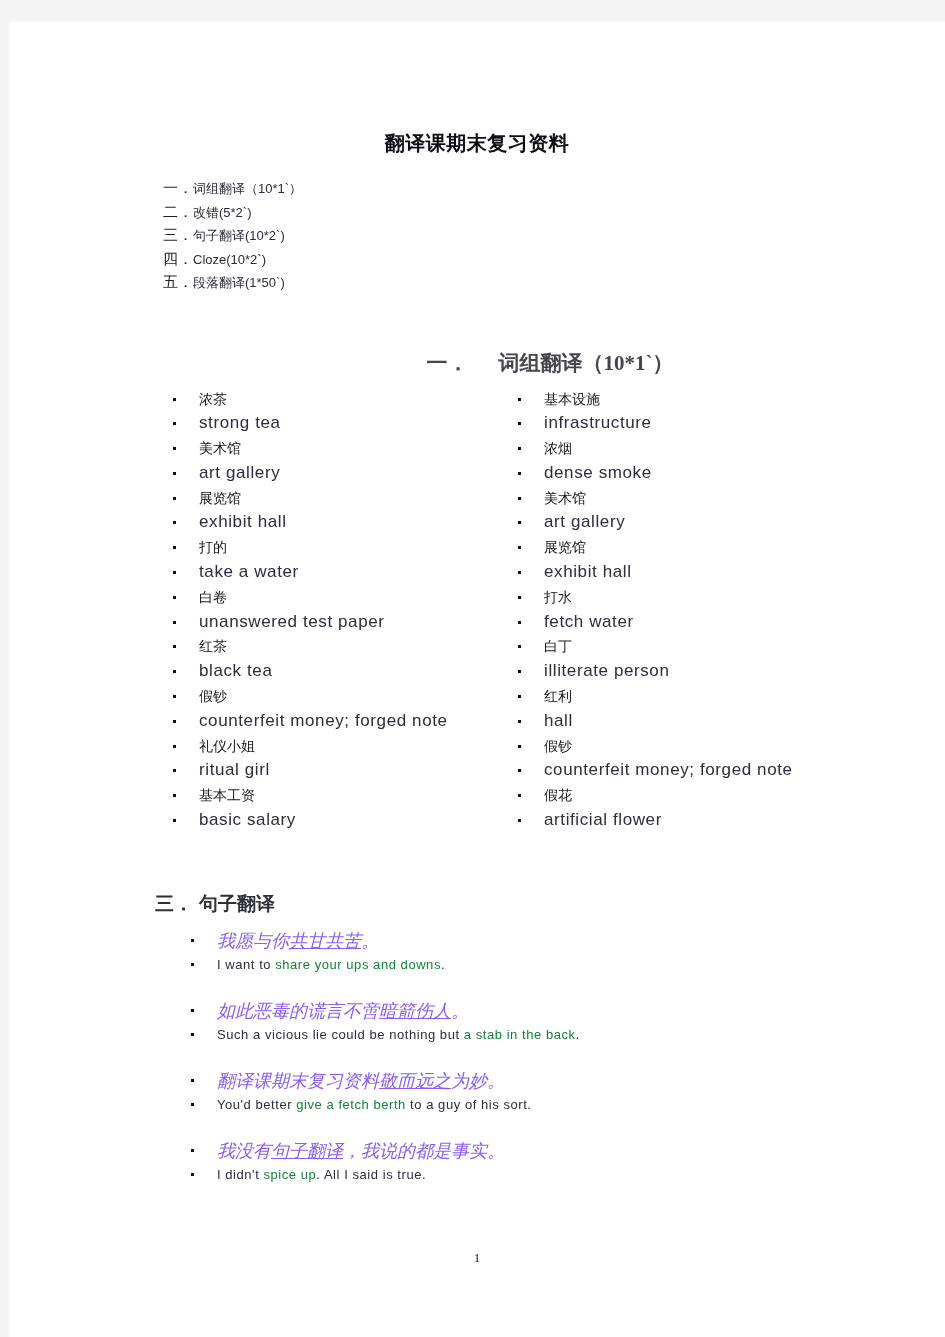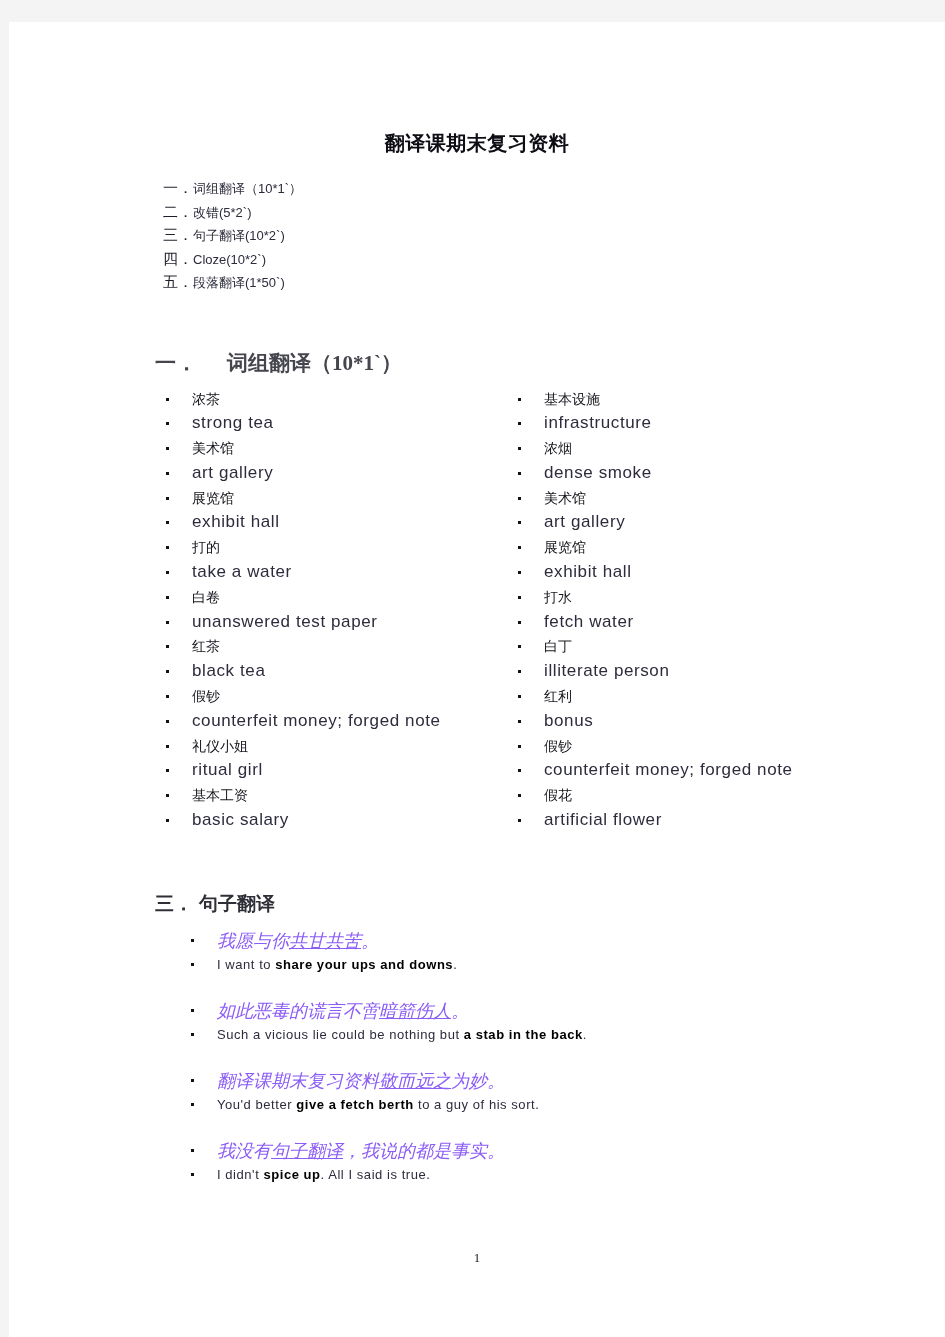--- a/index.html
+++ b/index.html
@@ -69,20 +69,21 @@
     font-weight: bold;
     color: #3f3f46;
     margin: 0;
     white-space: nowrap;
   }
   .sec-heading-1 {
     font-size: 21px;
     padding-left: 146px;
     padding-top: 42px;
     color: #45454d;
+    text-align: center;
   }
   .sec-heading-1 .sec-num { margin-right: 30px; }
   .sec-heading-3 {
     font-size: 19px;
     padding-left: 146px;
     padding-top: 64px;
     color: #2f2f38;
   }
   .sec-heading-3 .sec-num { margin-right: 6px; }
 
@@ -92,21 +93,21 @@
     margin-top: 10px;
     height: 440px;
   }
   .vocab-col {
     position: absolute;
     top: 0;
     margin: 0;
     padding: 0;
     list-style: none;
   }
-  .vocab-col.left  { left: 149px; }
+  .vocab-col.left  { left: 156px; }
   .vocab-col.right { left: 501px; }
 
   .vocab-col li {
     position: relative;
     padding-left: 34px;
     height: 24.8px;
     line-height: 24.8px;
     white-space: nowrap;
   }
   .vocab-col li::before {
@@ -164,22 +165,22 @@
     line-height: 24px;
     letter-spacing: 0.55px;
   }
   .sentences li.gap {
     height: 22px;
   }
   .sentences li.gap::before { display: none; }
 
   .u { text-decoration: underline; }
   .hl {
-    color: #000000;
-    font-weight: bold;
+    color: #15803d;
+    font-weight: normal;
     text-align: right;
   }
 
   
   .page-number {
     position: absolute;
     left: 0;
     right: 0;
     top: 1228px;
     text-align: center;
@@ -235,21 +236,21 @@
         <li class="en">dense smoke</li>
         <li class="zh">美术馆</li>
         <li class="en">art gallery</li>
         <li class="zh">展览馆</li>
         <li class="en">exhibit hall</li>
         <li class="zh">打水</li>
         <li class="en">fetch water</li>
         <li class="zh">白丁</li>
         <li class="en">illiterate person</li>
         <li class="zh">红利</li>
-        <li class="en">bonus</li>
+        <li class="en">hall</li>
         <li class="zh">假钞</li>
         <li class="en">counterfeit money; forged note</li>
         <li class="zh">假花</li>
         <li class="en">artificial flower</li>
       </ul>
   </div>
 
   <h2 class="sec-heading sec-heading-3">
     <span class="sec-num">三．</span><span class="sec-text">句子翻译</span>
   </h2>

